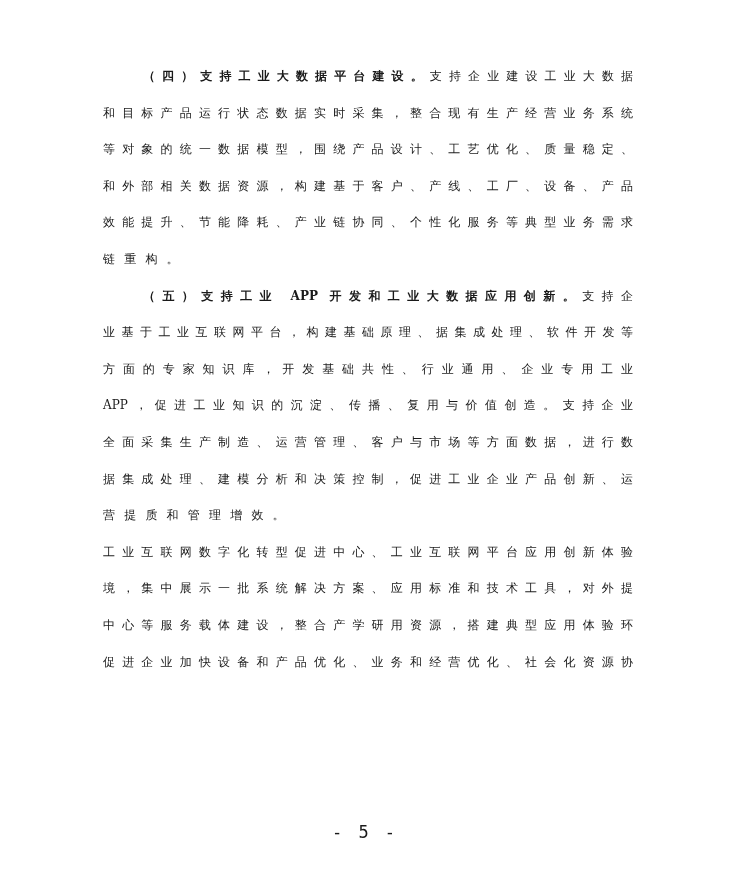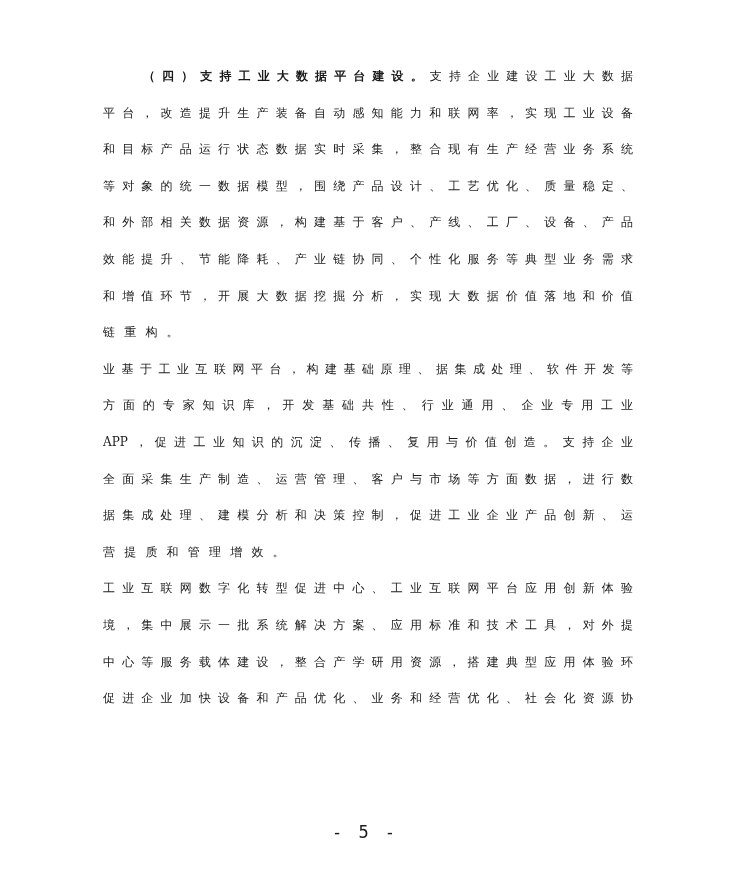--- a/index.html
+++ b/index.html
@@ -54,30 +54,31 @@
   </style>
 </head>
 <body>
 
 <div class="page">
 
   <div class="paragraph">
     <div class="line indent">
       <span class="bold">（四）支持工业大数据平台建设。</span><span>支持企业建设工业大数据</span>
     </div>
-    <div class="line">平台，改造提升生产装备自动感知能力和联网率，实现工业设备</div>
     <div class="line">和目标产品运行状态数据实时采集，整合现有生产经营业务系统</div>
     <div class="line">等对象的统一数据模型，围绕产品设计、工艺优化、质量稳定、</div>
     <div class="line">和外部相关数据资源，构建基于客户、产线、工厂、设备、产品</div>
     <div class="line">效能提升、节能降耗、产业链协同、个性化服务等典型业务需求</div>
-    <div class="line">和增值环节，开展大数据挖掘分析，实现大数据价值落地和价值</div>
     <div class="line last">链重构。</div>
   </div>
 
   <div class="paragraph">
+    <div class="line indent">
+      <span class="bold">（五）支持工业 APP 开发和工业大数据应用创新。</span><span>支持企</span>
+    </div>
     <div class="line">业基于工业互联网平台，构建基础原理、据集成处理、软件开发等</div>
     <div class="line">方面的专家知识库，开发基础共性、行业通用、企业专用工业</div>
     <div class="line">APP，促进工业知识的沉淀、传播、复用与价值创造。支持企业</div>
     <div class="line">全面采集生产制造、运营管理、客户与市场等方面数据，进行数</div>
     <div class="line">据集成处理、建模分析和决策控制，促进工业企业产品创新、运</div>
     <div class="line last">营提质和管理增效。</div>
   </div>
 
   <div class="paragraph">
     <div class="line">工业互联网数字化转型促进中心、工业互联网平台应用创新体验</div>

